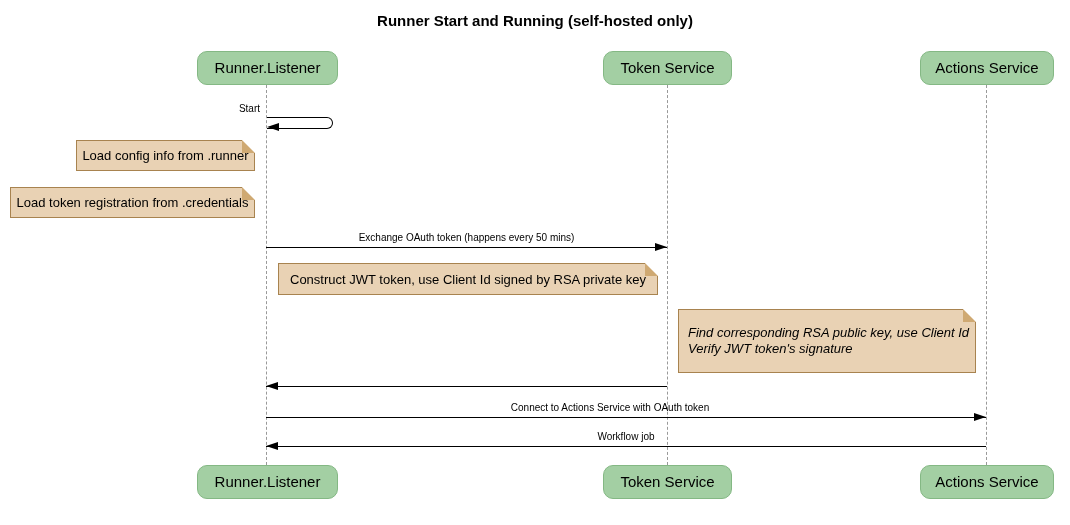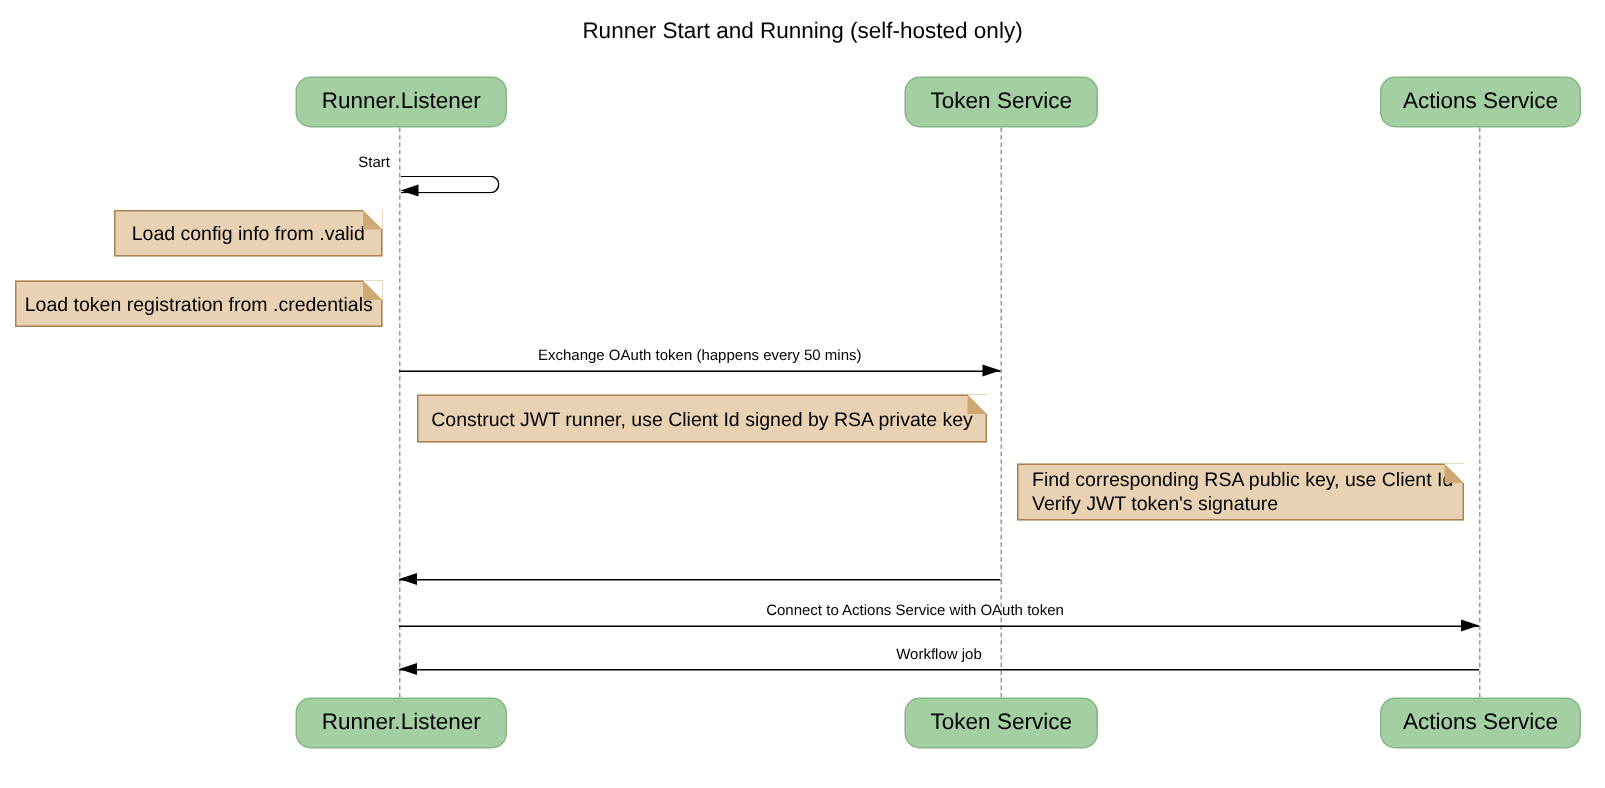--- a/index.html
+++ b/index.html
@@ -11,21 +11,21 @@
     font-family: "Liberation Sans", "DejaVu Sans", sans-serif;
     color: #000;
     overflow: hidden;
   }
   .title {
     position: absolute;
     top: 12px; left: 0;
     width: 1070px;
     text-align: center;
     font-size: 15px;
-    font-weight: normal;
+    font-weight: bold;
   }
   .lifeline {
     position: absolute;
     top: 85px;
     height: 380px;
     width: 0;
     border-left: 1px dashed var(--lifeline, #999999);
   }
   #ll-rl { left: 266px; }
   #ll-ts { left: 667px; }
@@ -107,26 +107,27 @@
     position: absolute;
     top: -1px; right: -1px;
     border-style: solid;
     border-width: 0 13px 13px 0;
     border-color: #ffffff #ffffff var(--note-fold, #cfa972) var(--note-fold, #cfa972);
   }
   #note0 { left: 76px;  top: 140px; width: 179px; height: 31px; }
   #note1 { left: 10px;  top: 187px; width: 245px; height: 31px; }
   #note2 { left: 278px; top: 263px; width: 380px; height: 32px; }
   #note3 {
-    left: 678px; top: 309px; width: 298px; height: 38px;
+    left: 678px; top: 309px; width: 298px; height: 64px;
     flex-direction: column;
     align-items: flex-start;
     justify-content: center;
     padding-left: 9px;
     line-height: 16px;
+    font-style: italic;
   }
 </style>
 </head>
 <body>
 
 <div class="stage">
 
   <div class="title">Runner Start and Running (self-hosted only)</div>
 
   <div class="lifeline" id="ll-rl"></div>
@@ -153,26 +154,26 @@
 
   <div class="msg-label" id="msg3-label">Connect to Actions Service with OAuth token</div>
   <div class="mline" id="msg3-line"></div>
   <div class="arrow-right" id="msg3-arrow"></div>
 
   <div class="msg-label" id="msg4-label">Workflow job</div>
   <div class="mline" id="msg4-line"></div>
   <div class="arrow-left" id="msg4-arrow"></div>
 
   <div class="note" id="note0">
-    <span>Load config info from .valid</span>
+    <span>Load config info from .runner</span>
   </div>
   <div class="note" id="note1">
     <span>Load token registration from .credentials</span>
   </div>
   <div class="note" id="note2">
-    <span>Construct JWT runner, use Client Id signed by RSA private key</span>
+    <span>Construct JWT token, use Client Id signed by RSA private key</span>
   </div>
   <div class="note" id="note3">
     <span>Find corresponding RSA public key, use Client Id</span>
     <span>Verify JWT token's signature</span>
   </div>
 
 </div>
 
 </body></html>

